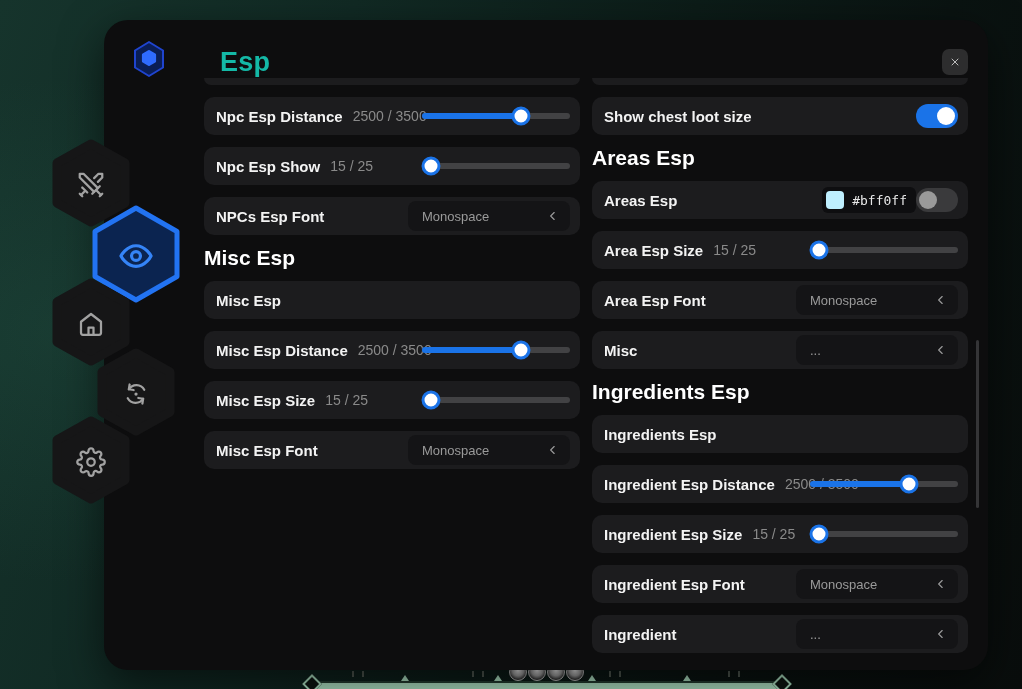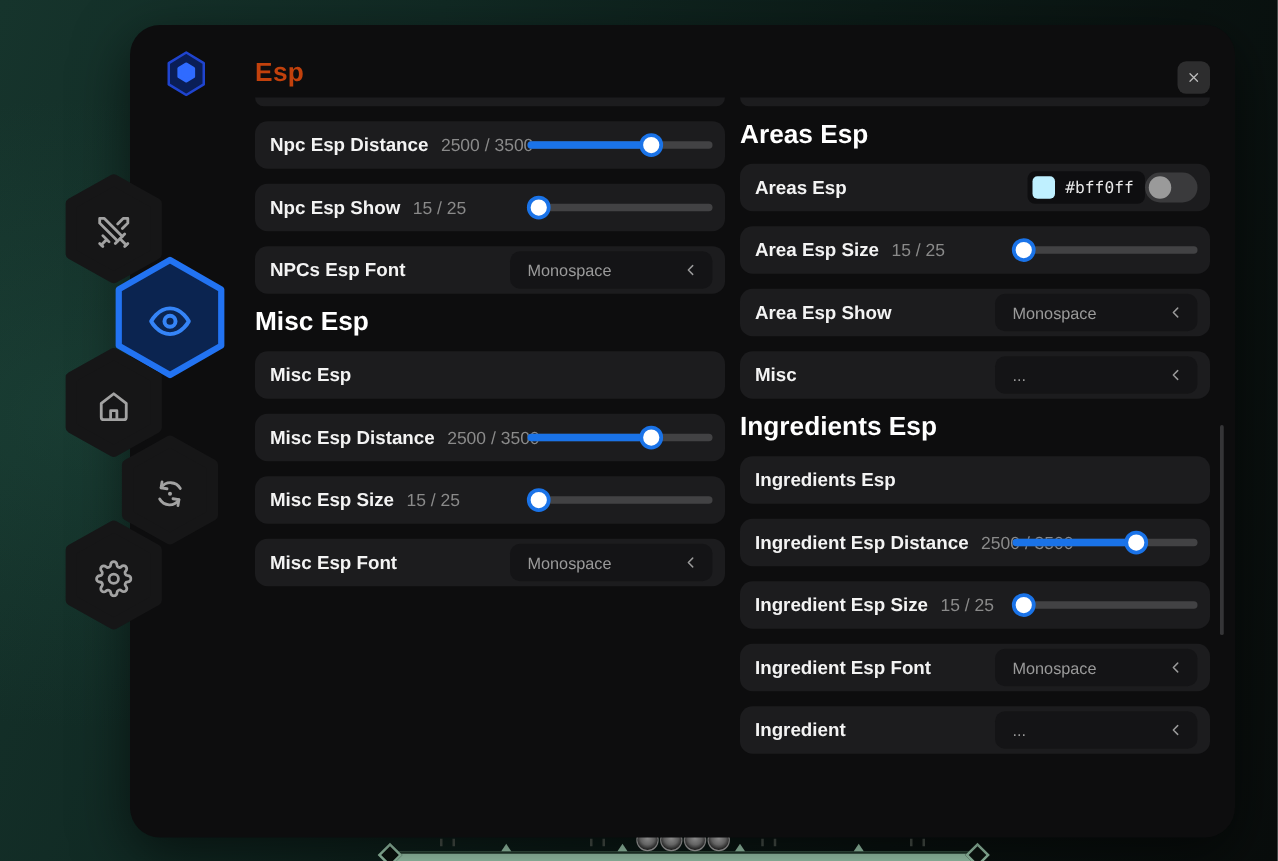--- a/index.html
+++ b/index.html
@@ -21,21 +21,21 @@
   .dash{position:absolute;top:661px;height:16px;width:8px;
     border-left:2px dashed #4d564f;border-right:2px dashed #4d564f;}
   .orb{position:absolute;width:16px;height:16px;border-radius:50%;
     border:1px solid #b9b9b9;
     background:radial-gradient(circle at 50% 38%, #e9e9e9 0%, #9b9b9b 45%, #2e2e2e 75%);}
   
   .panel{position:absolute;left:104px;top:20px;width:884px;height:650px;
     background:#0d0d0e;border-radius:24px;overflow:hidden;
     box-shadow:0 14px 44px rgba(0,0,0,.55);}
   .logo{position:absolute;left:28px;top:19px;width:34px;height:38px;}
-  .title{position:absolute;left:100px;top:27px;font-size:21px;font-weight:700;color:#c2410c;letter-spacing:.3px;}
+  .title{position:absolute;left:116px;top:27px;font-size:27px;font-weight:700;color:#14b8a6;letter-spacing:.3px;}
   .close-btn{position:absolute;right:20px;top:29px;width:26px;height:26px;border-radius:7px;
     background:#2d2d2e;display:flex;align-items:center;justify-content:center;cursor:pointer;}
   .close-btn svg{stroke:#bdbdbd;stroke-width:2;stroke-linecap:round;fill:none;}
   .scrollbar{position:absolute;right:9px;top:320px;width:3px;height:168px;background:#353537;border-radius:2px;}
   
   .col{position:absolute;top:58px;width:376px;}
   .col-left{left:100px;} .col-right{left:488px;}
   .stub{height:7px;background:#1c1c1e;border-radius:0 0 10px 10px;margin-bottom:12px;}
   .card{height:38px;background:#1c1c1e;border-radius:10px;margin-bottom:12px;
     display:flex;align-items:center;padding:0 10px 0 12px;position:relative;}
@@ -164,20 +164,28 @@
           <span class="chev">
             <svg width="14" height="14" viewBox="0 0 24 24">
               <polyline points="14 6 8 12 14 18"></polyline>
             </svg>
           </span>
         </div>
       </div>
     </div>
   <div class="col col-right">
     <div class="stub"></div>
+  <div class="card">
+        <span class="lbl">Show chest loot size</span>
+        <div class="rightbox">
+          <div class="toggle on">
+            <div class="knob"></div>
+          </div>
+        </div>
+      </div>
       <div class="section-heading">Areas Esp</div>
       <div class="card">
         <span class="lbl">Areas Esp</span>
         <div class="rightbox">
           <div class="chip">
             <span class="swatch" style="background:#bff0ff"></span>
             <span class="hex-val">#bff0ff</span>
           </div>
           <div class="toggle off">
             <div class="knob"></div>
@@ -186,21 +194,21 @@
       </div>
       <div class="card">
         <span class="lbl">Area Esp Size</span>
         <span class="val">15 / 25</span>
         <div class="track">
           <div class="fill" style="width:6%"></div>
           <div class="thumb" style="left:6%"></div>
         </div>
       </div>
       <div class="card">
-        <span class="lbl">Area Esp Show</span>
+        <span class="lbl">Area Esp Font</span>
         <div class="select">
           <span class="sel-val">Monospace</span>
           <span class="chev">
             <svg width="14" height="14" viewBox="0 0 24 24">
               <polyline points="14 6 8 12 14 18"></polyline>
             </svg>
           </span>
         </div>
       </div>
       <div class="card">

